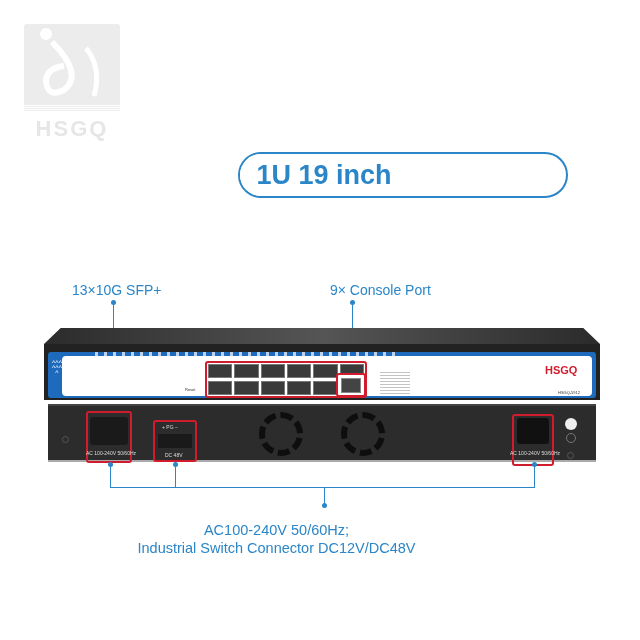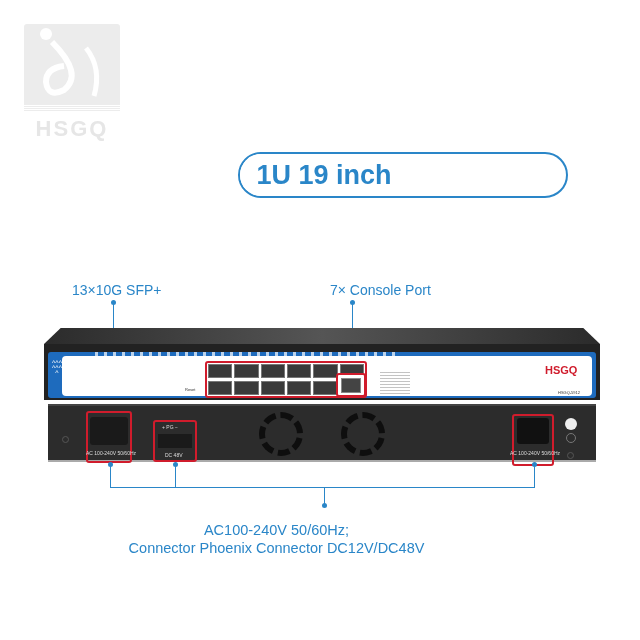--- a/index.html
+++ b/index.html
@@ -92,21 +92,21 @@
 <div class="pill">
   <div class="pill-left">1U 19 inch</div>
 </div>
 
 <div class="callout" style="left:72px; top:282px;">13×10G SFP+</div>
 <div class="dot" style="left:111px; top:300px;"></div>
 <div class="line" style="left:113px; top:302px; width:1px; height:68px;"></div>
 <div class="line" style="left:113px; top:370px; width:85px; height:1px;"></div>
 <div class="dot" style="left:197px; top:368px;"></div>
 
-<div class="callout" style="left:330px; top:282px;">7× Console Port</div>
+<div class="callout" style="left:330px; top:282px;">9× Console Port</div>
 <div class="dot" style="left:350px; top:300px;"></div>
 <div class="line" style="left:352px; top:302px; width:1px; height:72px;"></div>
 
 <div class="front-top"></div>
 <div class="front-body"></div>
 <div class="front-panel"></div>
 <div class="front-white"></div>
 <div class="chevrons" style="word-break:break-all;">^^^^^^^</div>
 <div class="vents"></div>
 <div class="reset">Reset</div>
@@ -153,13 +153,13 @@
 <div class="line" style="left:110px; top:464px; width:1px; height:24px;"></div>
 <div class="dot" style="left:173px; top:462px;"></div>
 <div class="line" style="left:175px; top:464px; width:1px; height:24px;"></div>
 <div class="dot" style="left:532px; top:462px;"></div>
 <div class="line" style="left:534px; top:464px; width:1px; height:24px;"></div>
 <div class="line" style="left:110px; top:487px; width:425px; height:1px;"></div>
 <div class="line" style="left:324px; top:487px; width:1px; height:18px;"></div>
 <div class="dot" style="left:322px; top:503px;"></div>
 
 <div class="bottom-text" style="top:522px;">AC100-240V 50/60Hz;</div>
-<div class="bottom-text" style="top:540px;">Connector Phoenix Connector DC12V/DC48V</div>
+<div class="bottom-text" style="top:540px;">Industrial Switch Connector DC12V/DC48V</div>
 
 </body></html>

